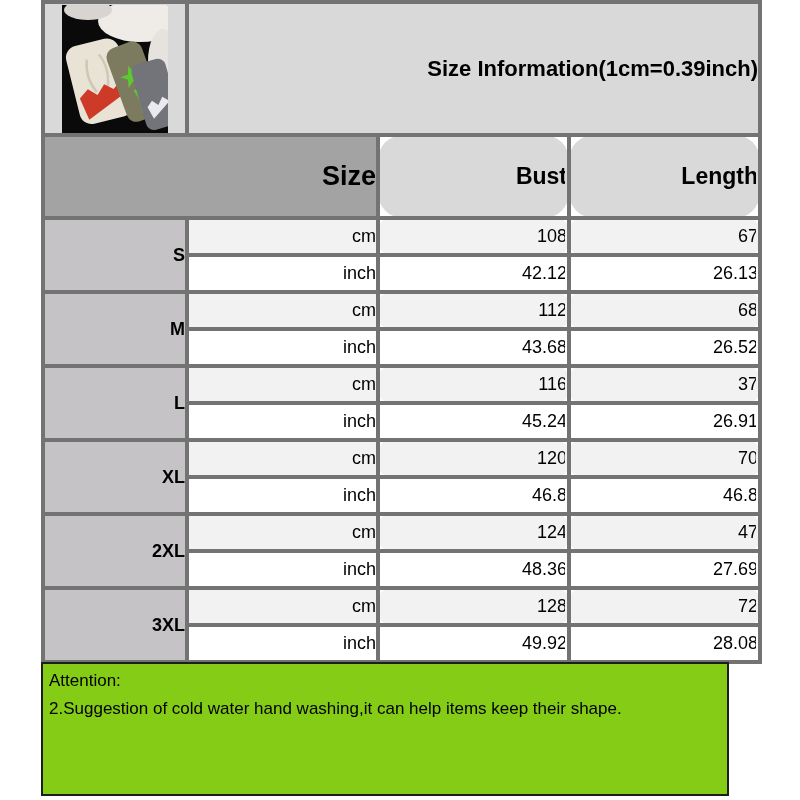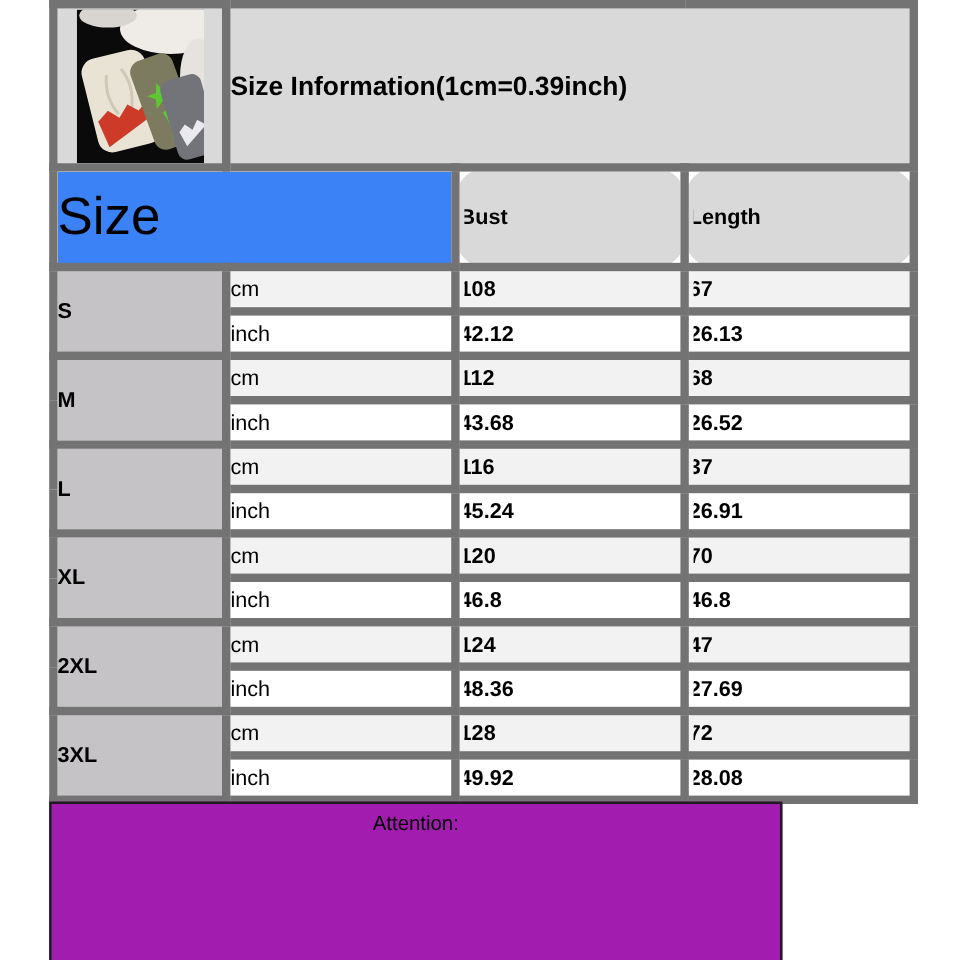--- a/index.html
+++ b/index.html
@@ -14,68 +14,68 @@
     position: absolute;
     left: 41px; top: 0;
     width: 717px;
   }
   table.size-table {
     border-collapse: collapse;
     table-layout: fixed;
     width: 717px;
   }
   td {
-    border: 7px solid #737373;
-    text-align: left;
+    border: 4px solid #737373;
+    text-align: right;
     vertical-align: middle;
     padding: 0;
     font-size: 18px;
     overflow: hidden;
   }
   tr.r-banner   { height: 133px; }
   tr.r-colhead  { height: 83px;  }
   tr.r-cm, tr.r-inch { height: 37px; }
 
   td.img-cell   { background: #d9d9d9; }
   td.title-cell {
     background: #d9d9d9;
     font-weight: bold;
     font-size: 22px;
   }
   td.size-head {
-    background: #3b82f6;
-    font-weight: normal;
-    font-size: 44px;
+    background: #a3a3a3;
+    font-weight: bold;
+    font-size: 27px;
   }
   td.col-head {
     background: #d9d9d9;
     font-weight: bold;
-    font-size: 18px;
+    font-size: 23px;
     border-radius: 25px;
   }
   td.size-label {
     background: #c6c3c6;
     font-weight: bold;
     font-size: 18px;
   }
   tr.r-cm td.data-cell, tr.r-cm td.unit   { background: #f2f2f2; }
   tr.r-inch td.data-cell, tr.r-inch td.unit { background: #ffffff; }
   td.unit { font-weight: normal; }
-  td.data-cell { font-weight: bold; border-radius: 13px; }
+  td.data-cell { font-weight: normal; border-radius: 13px; }
 
   .attention-box {
     margin-top: -2px;
-    width: 611px;
+    width: 688px;
     height: 134px;
     border: 2px solid #1d1d1d;
-    background: #a21caf;
+    background: #84cc16;
     padding: 3px 6px;
     font-size: 17px;
     line-height: 28px;
-    text-align: center;
+    text-align: left;
   }
   .photo-wrap {
     display: flex;
     align-items: center;
     justify-content: center;
     height: 129px;
   }
 </style>
 </head>
 <body>
@@ -193,14 +193,15 @@
       <tr class="r-inch">
         <td class="unit">inch</td>
         <td class="data-cell">49.92</td>
         <td class="data-cell">28.08</td>
       </tr>
     </tbody>
   </table>
 
   <div class="attention-box">
     <div>Attention:</div>
+    <div>2.Suggestion of cold water hand washing,it can help items keep their shape.</div>
   </div>
 </div>
 
 </body></html>

